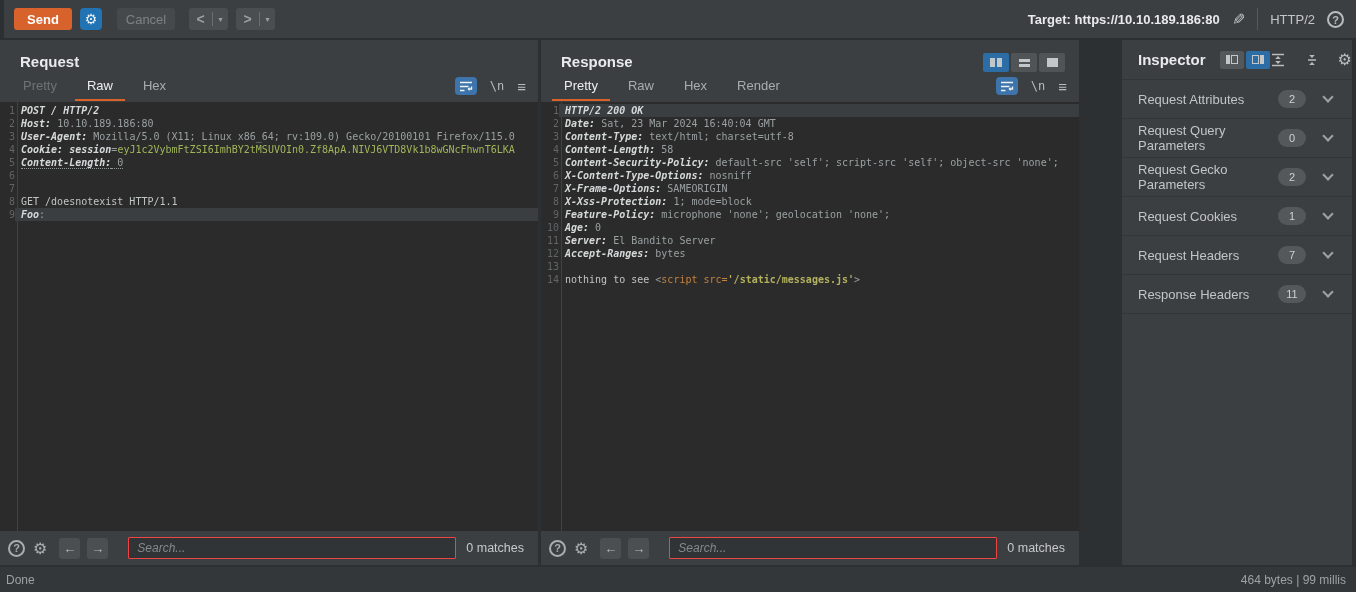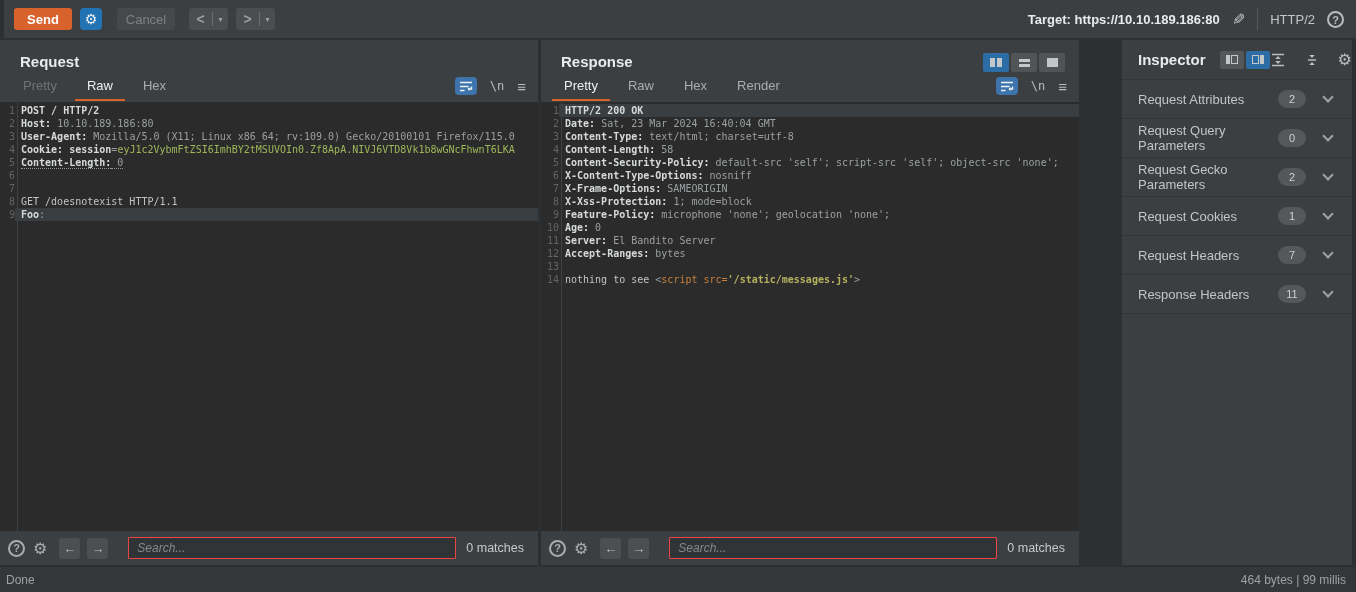--- a/index.html
+++ b/index.html
@@ -62,21 +62,21 @@
             font-family:"DejaVu Sans Mono", monospace; font-size:10px; padding-top:2px; }
   .gutter-line { position:absolute; top:0; bottom:0; width:1px; background:#3f4345; }
   .panel-request .gutter-line { left:17px; }
   .panel-response .gutter-line { left:20px; }
   .code-row { display:flex; height:13px; line-height:13px; position:relative; }
   .gutter-num { flex:none; text-align:right; color:#616567; }
   .panel-request .gutter-num { width:15px; }
   .panel-response .gutter-num { width:18px; }
   .code-text { flex:1; white-space:pre; padding-left:6px; color:#9aa0a2; }
   .code-text.hl { background:#3a3e40; }
-  .seg-hdr { color:#d6d9da; font-weight:bold; }
+  .seg-hdr { color:#d6d9da; font-weight:bold;font-style:italic; }
   .seg-plain { color:#9aa0a2; }
   .seg-plain2 { color:#c0c4c5; }
   .seg-green { color:#a0b65a; }
   .seg-tag { color:#c5813d; }
   .seg-attr { color:#c5813d; }
   .seg-str { color:#b3b15f;font-weight:bold; }
   .seg-dotted { border-bottom:1px dotted #93989a; }
 
   
   .searchbar { height:34px; display:flex; align-items:center; padding:0 14px 0 6px; background:#3c3f41; }

